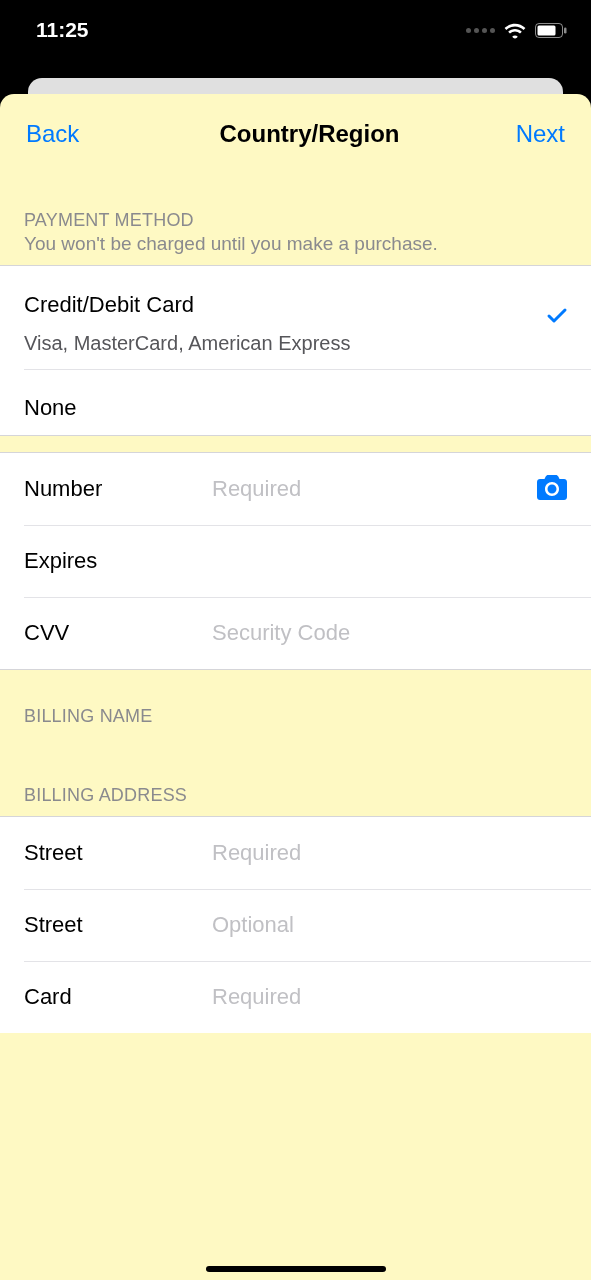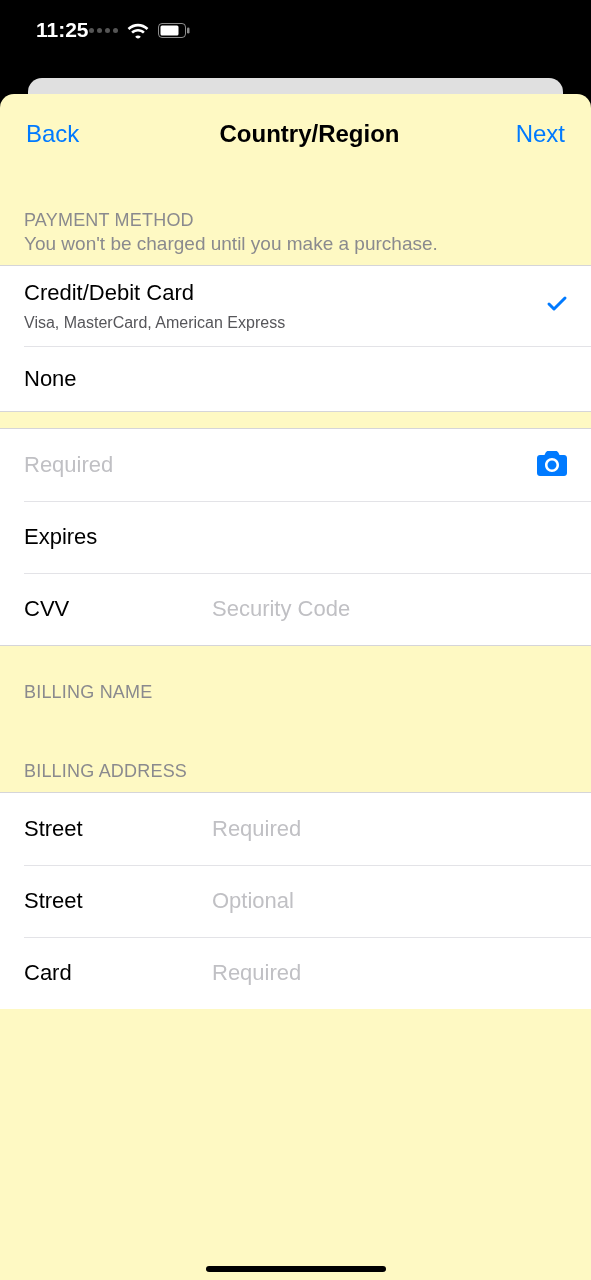--- a/index.html
+++ b/index.html
@@ -8,21 +8,21 @@
       height: 1280px;
       background: #000;
       font-family: -apple-system, 'Helvetica Neue', Helvetica, Arial, sans-serif;
       overflow: hidden;
       position: relative;
     }
     .status-bar {
       height: 60px;
       display: flex;
       align-items: center;
-      justify-content: flex-start;
+      justify-content: space-between;
       padding: 0 24px 0 36px;
       color: #fff;
     }
     .status-time { font-size: 21px; font-weight: 600; }
     .status-icons { display: flex; align-items: center; gap: 8px; }
     .sheet-backdrop {
       position: absolute;
       top: 78px;
       left: 28px;
       right: 28px;
@@ -73,22 +73,22 @@
       content: '';
       position: absolute;
       top: 0;
       left: 24px;
       right: 0;
       height: 1px;
       background: #e3e3e7;
     }
     .row .label { font-size: 22px; color: #000; width: 188px; flex-shrink: 0; }
     .option-row { flex-direction: column; align-items: stretch; justify-content: center; padding-top: 14px; padding-bottom: 14px; position: relative; }
-    .option-row .opt-title { font-size: 22px; color: #000; }
-    .option-row .opt-sub { font-size: 16px; color: #56565a; margin-top: 8px; }
+    .option-row .opt-title { font-size: 22px; color: #000; margin-top: 12px; }
+    .option-row .opt-sub { font-size: 20px; color: #56565a; margin-top: 14px; }
     .check {
       position: absolute;
       right: 22px;
       top: 50%;
       transform: translateY(-50%);
       color: #007aff;
     }
     .row input {
       flex: 1;
       border: none;
@@ -164,20 +164,21 @@
       </div>
       <div class="row option-row">
         <span class="opt-title">None</span>
       </div>
     </div>
 
     <div class="gap-small"></div>
 
     <div class="group">
       <div class="row" style="min-height:72px">
+        <span class="label">Number</span>
         <input type="text" placeholder="Required" style="">
         <span class="scan-icon">
           <svg width="30" height="25" viewBox="0 0 30 25">
               <path fill="#007aff" d="M27 25H3c-1.7 0-3-1.3-3-3V7c0-1.7 1.3-3 3-3h4.5l1.2-2.4C9.1.6 10.1 0 11.2 0h7.6c1.1 0 2.1.6 2.5 1.6L22.5 4H27c1.7 0 3 1.3 3 3v15c0 1.7-1.3 3-3 3zM15 7c-3.9 0-7 3.1-7 7s3.1 7 7 7 7-3.1 7-7-3.1-7-7-7zm0 11.5c-2.5 0-4.5-2-4.5-4.5s2-4.5 4.5-4.5 4.5 2 4.5 4.5-2 4.5-4.5 4.5z"></path>
             </svg>
         </span>
       </div>
       <div class="row" style="min-height:72px">
         <span class="label">Expires</span>
       </div>

